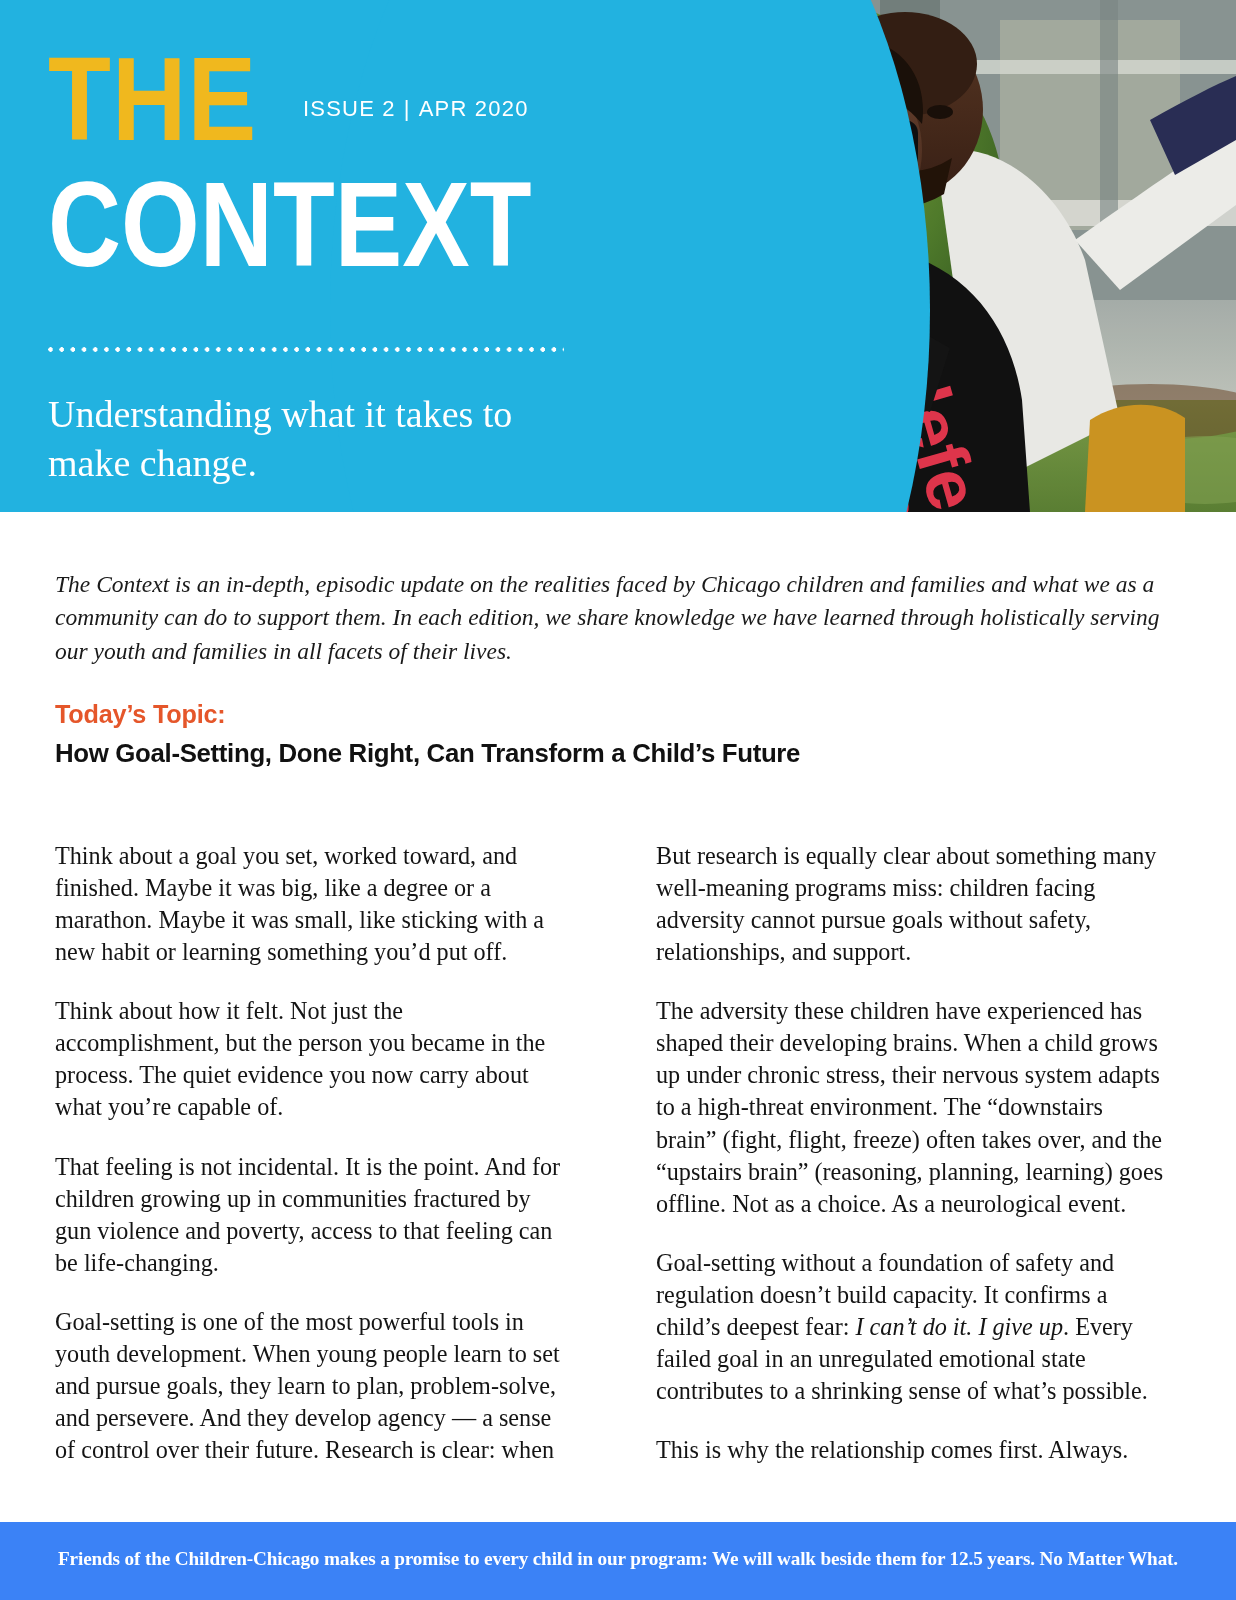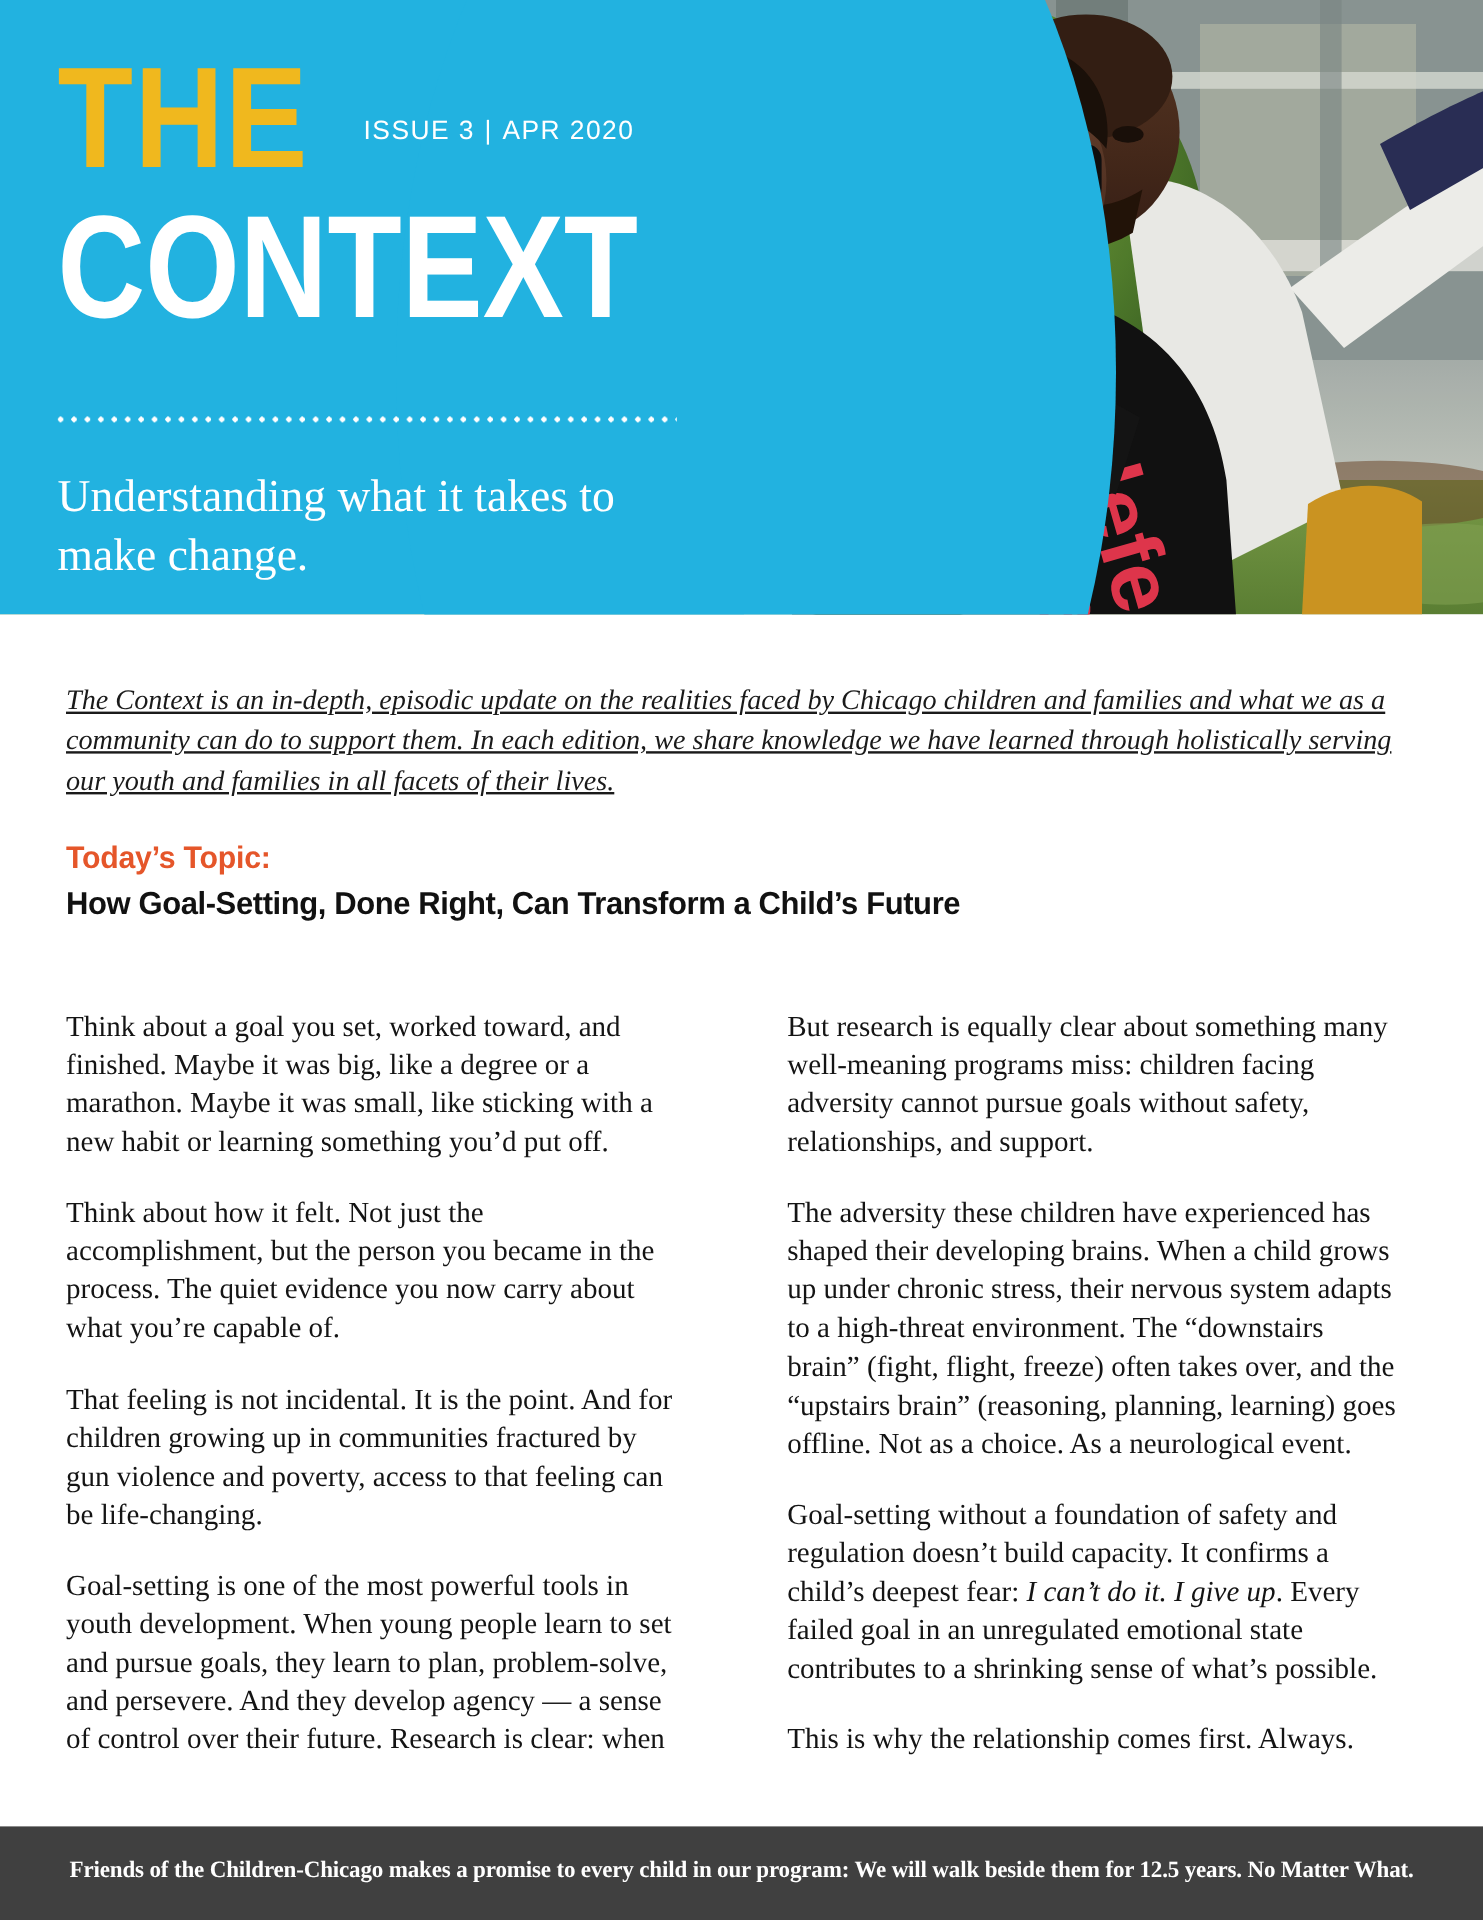--- a/index.html
+++ b/index.html
@@ -131,21 +131,20 @@
     position: absolute;
     left: 55px;
     top: 568px;
     width: 1108px;
     font-family: "Liberation Serif", serif;
     font-style: italic;
     font-size: 23.5px;
     line-height: 1.42;
     color: #1a1a1a;
     text-align: left;
-    text-decoration: underline;
   }
 
   
   #topic-block {
     position: absolute;
     left: 55px;
     top: 700px;
     width: 1110px;
   }
   #topic-kicker {
@@ -203,21 +202,21 @@
   }
   .col p em { font-style: italic; }
 
   
   #footer {
     position: absolute;
     left: 0;
     top: 1522px;
     width: 1236px;
     height: 78px;
-    background: #404040;
+    background: #3b82f6;
     z-index: 3;
   }
   #footer-text {
     position: absolute;
     left: 0;
     top: 26px;
     width: 1236px;
     text-align: center;
     font-family: "Liberation Serif", serif;
     font-weight: bold;
@@ -328,21 +327,21 @@
   </div>
 
   <div id="header-blue"></div>
   <div id="blue-ellipse"></div>
 
   <div id="masthead">
     <div class="mast-the">THE</div>
   </div>
 
   <div id="issue-line">
-    <span>ISSUE 3</span><span class="sep">|</span><span>APR 2020</span>
+    <span>ISSUE 2</span><span class="sep">|</span><span>APR 2020</span>
   </div>
 
   <div class="mast-context">CONTEXT</div>
 
   <div id="dot-rule"></div>
 
   <div id="subtitle">Understanding what it takes to make change.</div>
 </div>
 
 <div id="intro">The Context is an in-depth, episodic update on the realities faced by Chicago children and families and what we as a community can do to support them. In each edition, we share knowledge we have learned through holistically serving our youth and families in all facets of their lives.</div>

